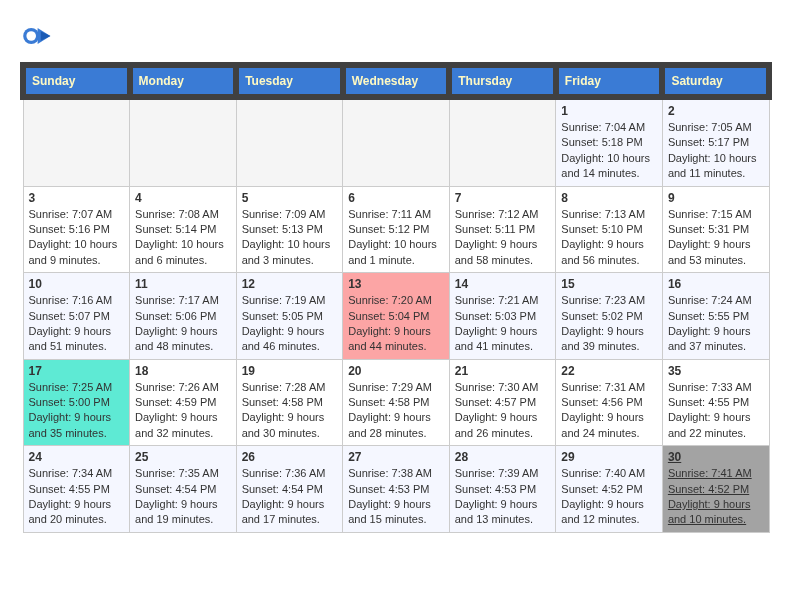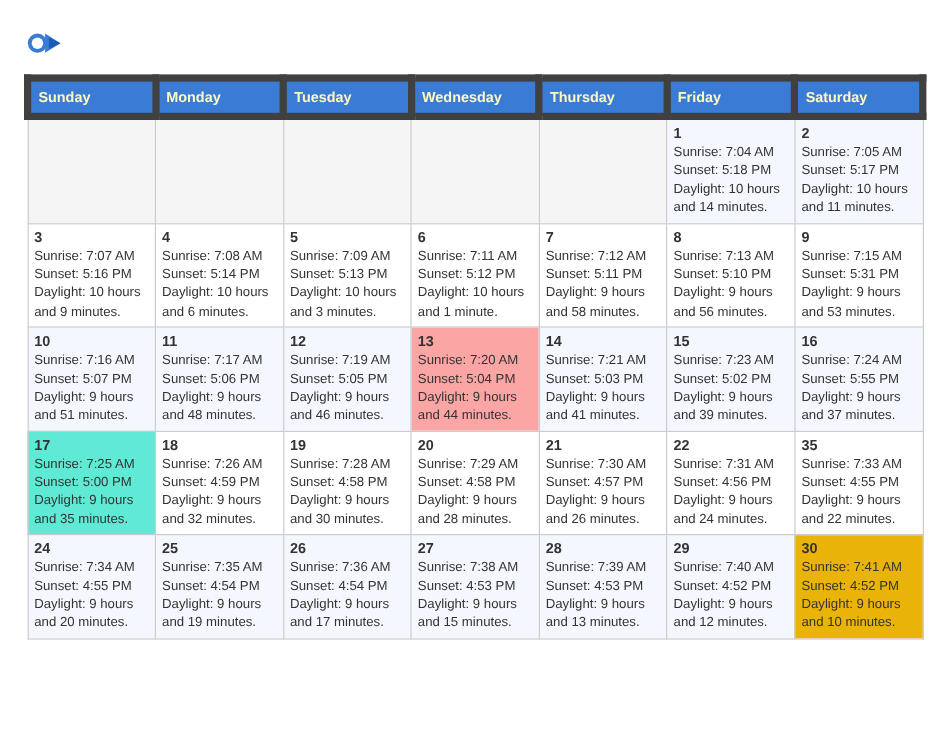--- a/index.html
+++ b/index.html
@@ -316,21 +316,21 @@
           <div class="day-info">Sunrise: 7:39 AM
 Sunset: 4:53 PM
 Daylight: 9 hours and 13 minutes.</div>
         </td>
         <td style="background: rgb(245, 247, 255);">
           <span class="day-num">29</span>
           <div class="day-info">Sunrise: 7:40 AM
 Sunset: 4:52 PM
 Daylight: 9 hours and 12 minutes.</div>
         </td>
-        <td style="background: #eab308;">
+        <td style="background: #a3a3a3; text-decoration: underline;">
           <span class="day-num">30</span>
           <div class="day-info">Sunrise: 7:41 AM
 Sunset: 4:52 PM
 Daylight: 9 hours and 10 minutes.</div>
         </td>
       </tr>
     </tbody>
 </table>
 
 </body></html>

